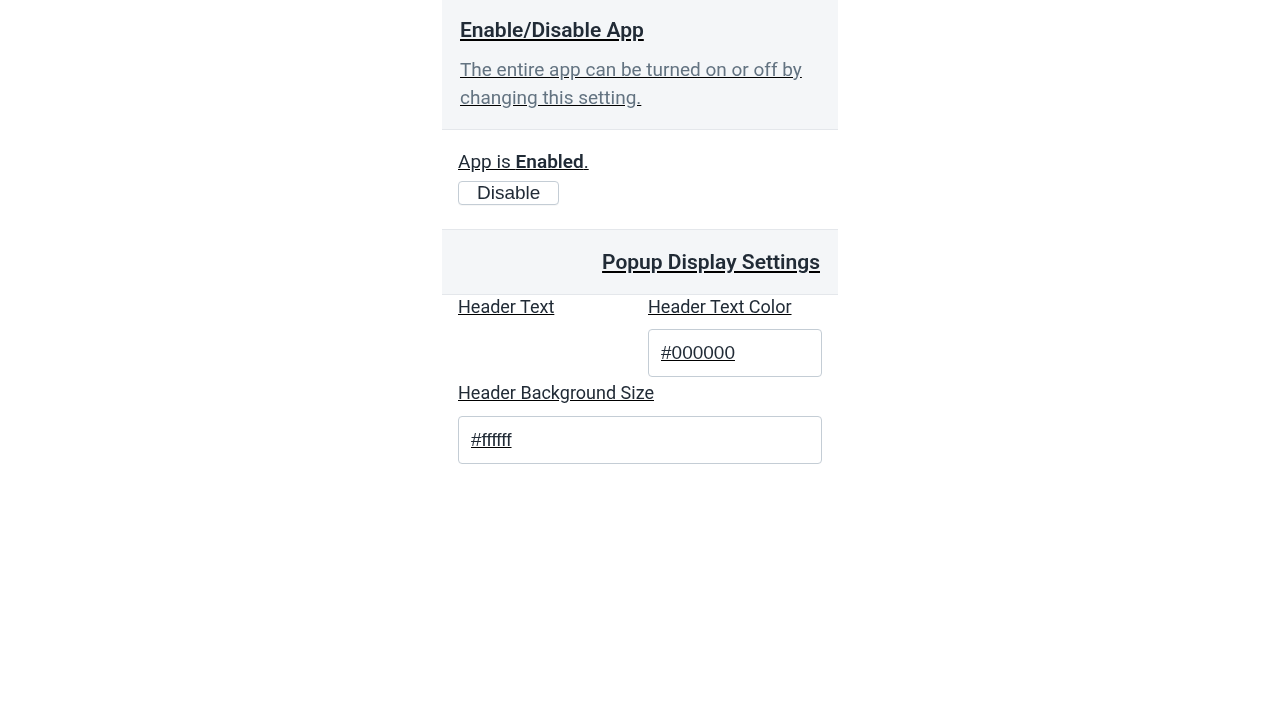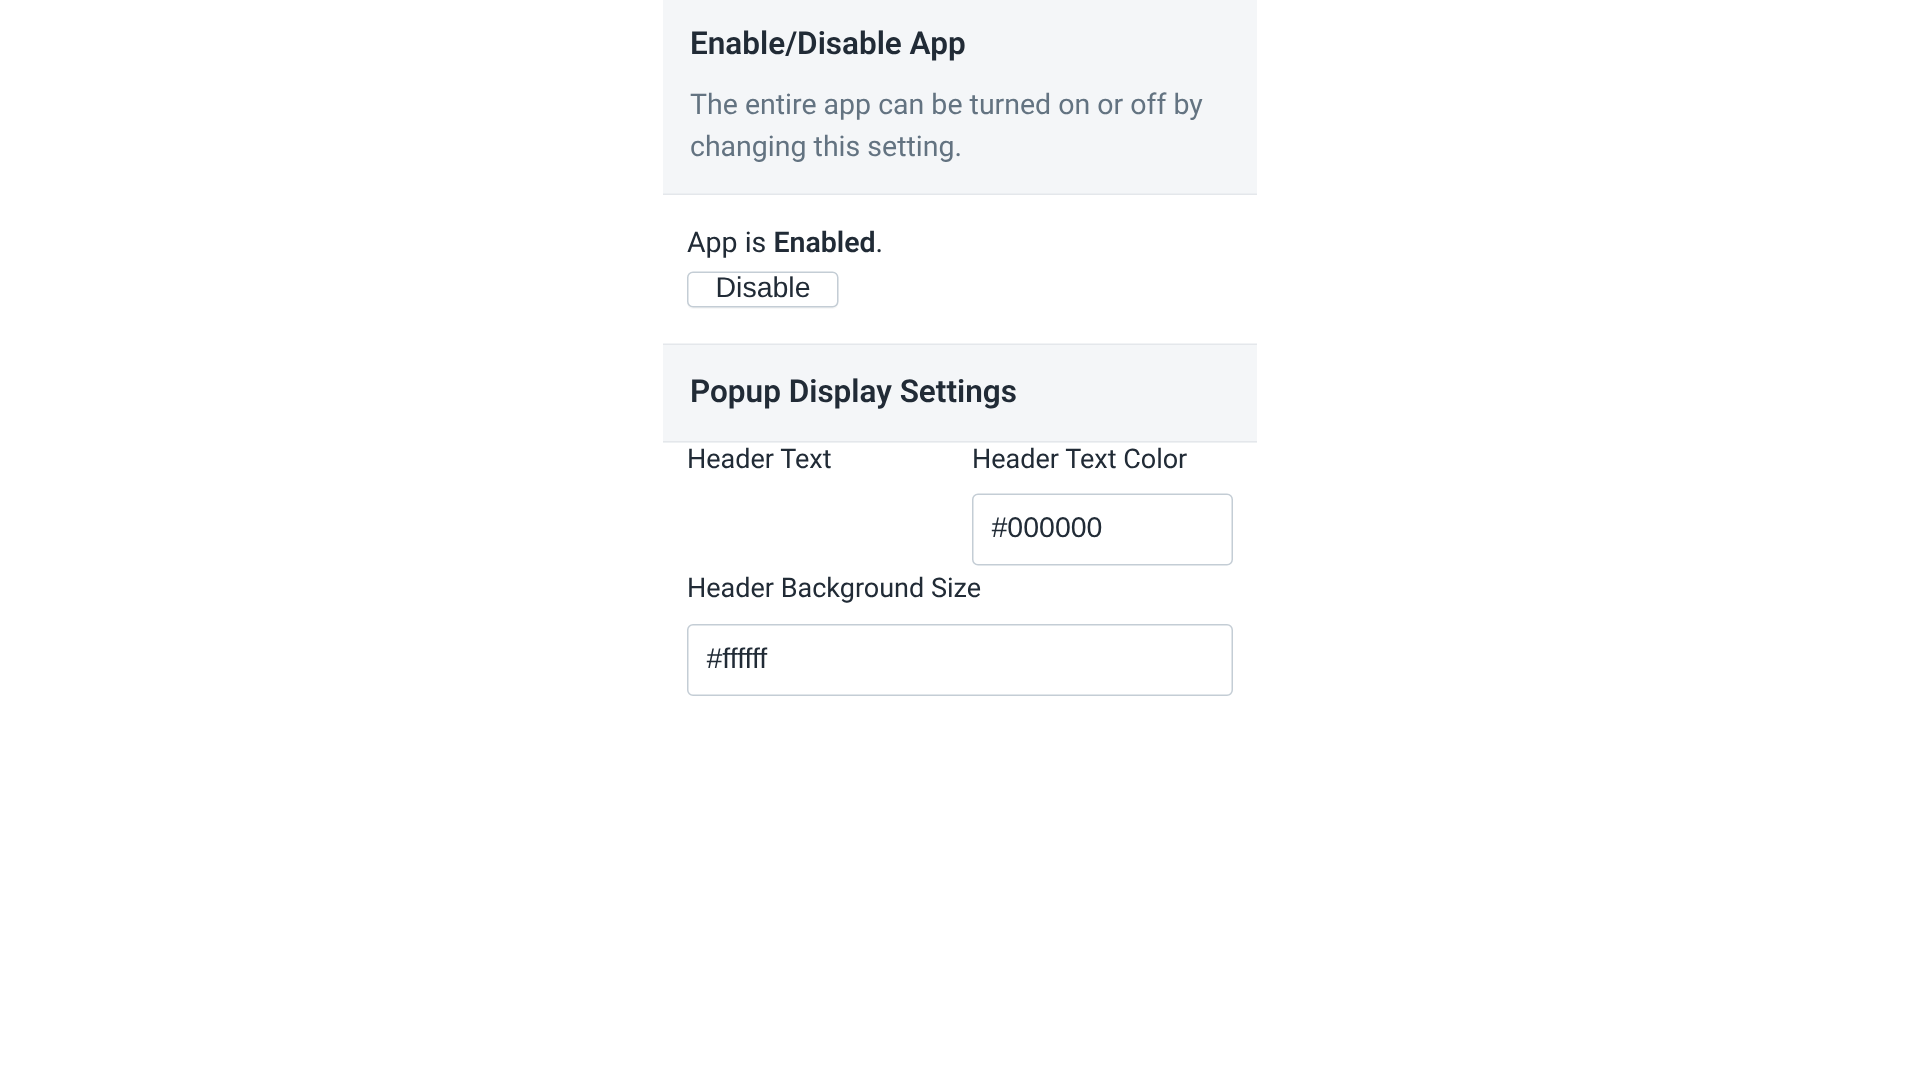--- a/index.html
+++ b/index.html
@@ -11,28 +11,30 @@
       font-family: -apple-system, BlinkMacSystemFont, "Segoe UI", Roboto, Helvetica, Arial, sans-serif;
       background: #ffffff;
       width: 1280px;
       height: 720px;
       overflow: hidden;
     }
     .container {
       width: 396px;
       margin-left: 442px;
       margin-top: 0;
+      text-decoration: underline;
     }
     .card-header {
       background: #f4f6f8;
       padding: 18px;
       border-bottom: 1px solid #e4e7eb;
     }
     .card-header.no-desc {
       padding: 20px 18px;
+      text-align: right;
     }
     .card-title {
       font-size: 21px;
       font-weight: 600;
       color: #212b36;
       margin-bottom: 14px;
     }
     .card-title.only {
       margin-bottom: 0;
     }

